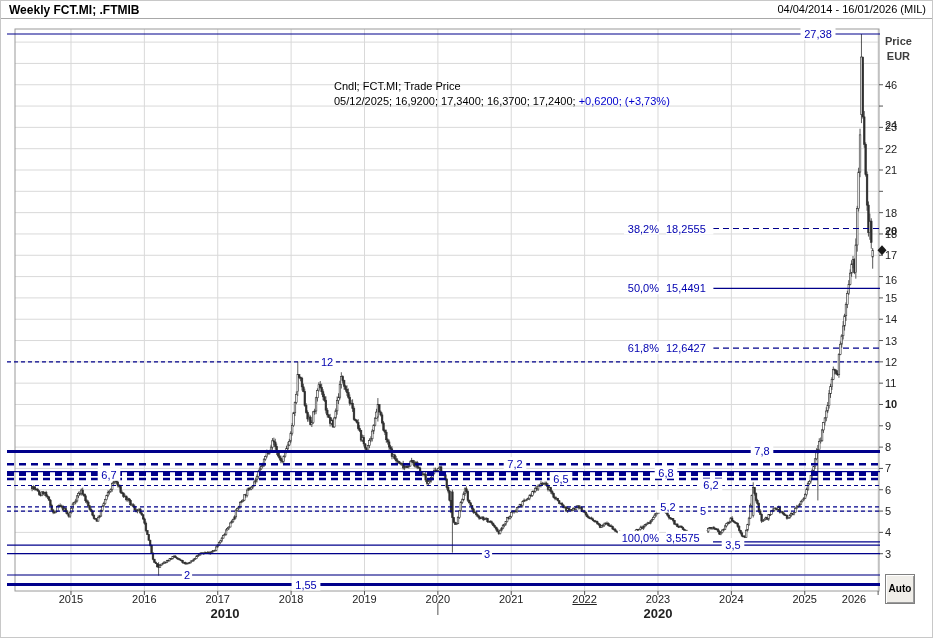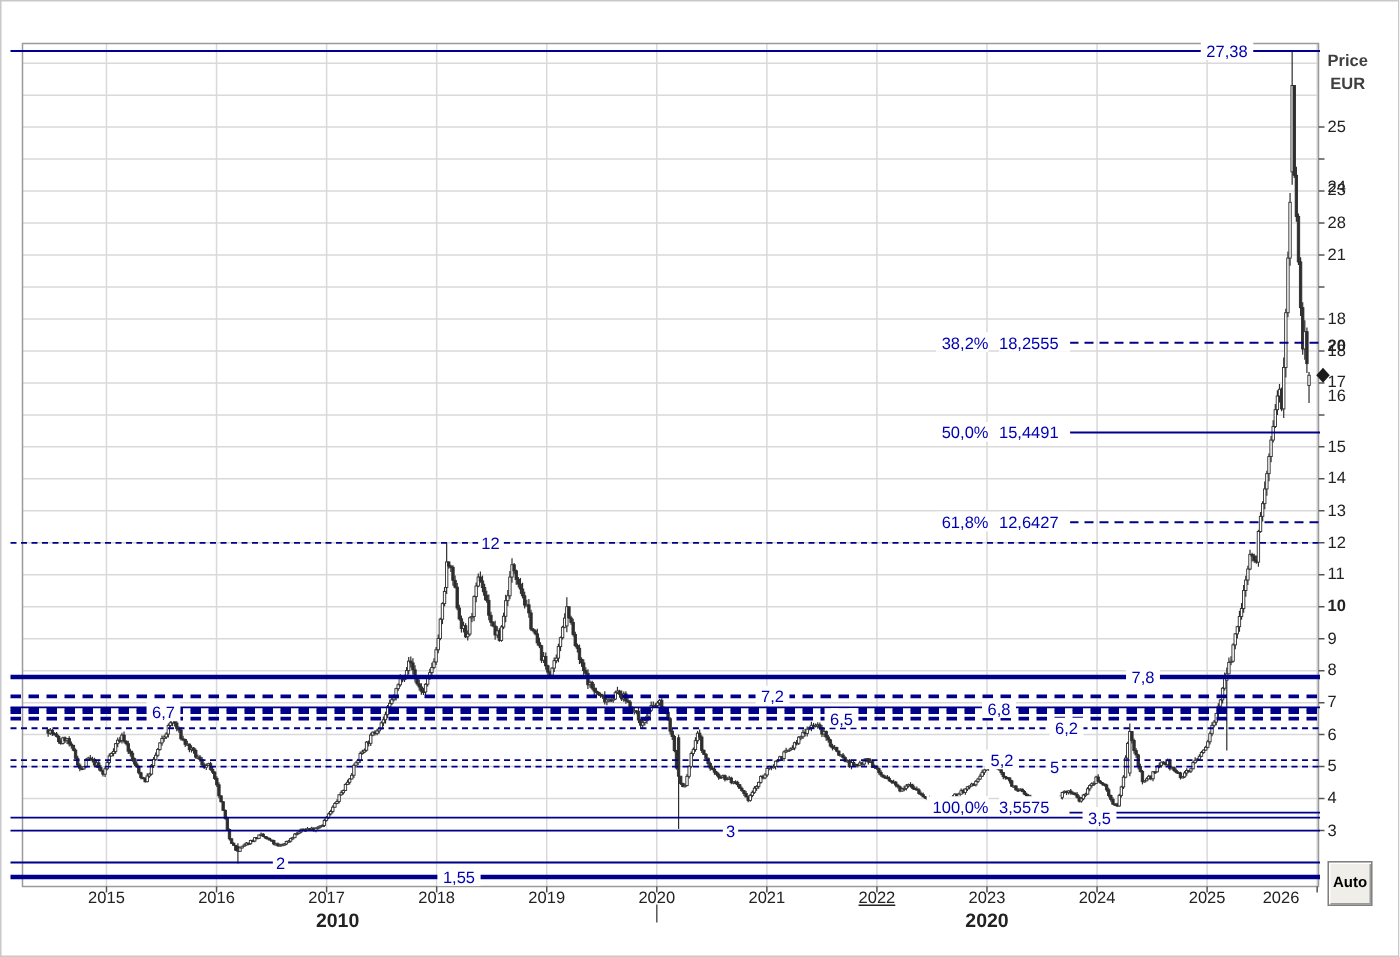--- a/index.html
+++ b/index.html
@@ -17,20 +17,24 @@
   .xlab{position:absolute;font-size:11px;color:#222;top:592px;transform:translateX(-50%);}
   .decadelab{position:absolute;font-size:13px;font-weight:bold;color:#222;top:605px;transform:translateX(-50%);}
   #auto-btn{position:absolute;left:884px;top:573px;width:30px;height:30px;font-family:"Liberation Sans",sans-serif;
     font-size:10px;font-weight:bold;color:#000;background:#f0eee9;border:1px solid #808080;
     box-shadow:inset 1px 1px 0 #fff, inset -1px -1px 0 #9a9a9a;padding:0;line-height:12px;}
 </style>
 </head>
 <body>
 
 <div id="app">
+  <div id="header">
+    <span id="title">Weekly FCT.MI; .FTMIB</span>
+    <span id="daterange">04/04/2014 - 16/01/2026 (MIL)</span>
+  </div>
 
   <svg id="chart-svg" width="933" height="638">
       <line x1="14" x2="878" y1="574.0128958846957" y2="574.0128958846957" stroke="#d9d9d9" stroke-width="1"></line>
       <line x1="14" x2="878" y1="552.6967570642898" y2="552.6967570642898" stroke="#d9d9d9" stroke-width="1"></line>
       <line x1="14" x2="878" y1="531.3806182438839" y2="531.3806182438839" stroke="#d9d9d9" stroke-width="1"></line>
       <line x1="14" x2="878" y1="510.06447942347813" y2="510.06447942347813" stroke="#d9d9d9" stroke-width="1"></line>
       <line x1="14" x2="878" y1="488.7483406030723" y2="488.7483406030723" stroke="#d9d9d9" stroke-width="1"></line>
       <line x1="14" x2="878" y1="467.4322017826664" y2="467.4322017826664" stroke="#d9d9d9" stroke-width="1"></line>
       <line x1="14" x2="878" y1="446.11606296226057" y2="446.11606296226057" stroke="#d9d9d9" stroke-width="1"></line>
       <line x1="14" x2="878" y1="424.7999241418547" y2="424.7999241418547" stroke="#d9d9d9" stroke-width="1"></line>
@@ -1358,37 +1362,41 @@
       <text x="658" y="351.1516252607624" text-anchor="end" font-family="&quot;Liberation Sans&quot;,sans-serif" font-size="11px" fill="#0000b0">61,8%</text>
       <rect x="665" y="340.1516252607624" width="47.4" height="13" fill="#fff"></rect>
       <text x="665" y="351.1516252607624" text-anchor="start" font-family="&quot;Liberation Sans&quot;,sans-serif" font-size="11px" fill="#0000b0">12,6427</text>
       <rect x="616.8" y="529.8130096719135" width="41.2" height="13" fill="#fff"></rect>
       <text x="658" y="540.8130096719135" text-anchor="end" font-family="&quot;Liberation Sans&quot;,sans-serif" font-size="11px" fill="#0000b0">100,0%</text>
       <rect x="665" y="529.8130096719135" width="41.2" height="13" fill="#fff"></rect>
       <text x="665" y="540.8130096719135" text-anchor="start" font-family="&quot;Liberation Sans&quot;,sans-serif" font-size="11px" fill="#0000b0">3,5575</text>
       <polygon points="881,244.15494026171064 885.5,249.15494026171064 881,254.15494026171064 876.5,249.15494026171064" fill="#1a1a1a"></polygon>
     </svg>
 
+  <div id="legend">
+    <div>Cndl; FCT.MI; Trade Price</div>
+    <div><span>05/12/2025; 16,9200; 17,3400; 16,3700; 17,2400; </span><span class="legend-blue">+0,6200; (+3,73%)</span></div>
+  </div>
 
   <div id="price-cur">
     <div>Price</div>
     <div>EUR</div>
   </div>
 
   <div id="ylabels">
-      <span class="ylab" style="top: 77.7417px;">25</span>
+      <span class="ylab" style="top: 77.7417px;">46</span>
       <span class="ylab" style="top: 99.0578px; margin-top: 19px;">24</span>
       <span class="ylab" style="top: 120.374px;">23</span>
-      <span class="ylab" style="top: 141.69px;">28</span>
+      <span class="ylab" style="top: 141.69px;">22</span>
       <span class="ylab" style="top: 163.006px;">21</span>
       <span class="ylab bold" style="top: 184.322px; margin-top: 40px;">20</span>
       <span class="ylab" style="top: 205.639px;">18</span>
       <span class="ylab" style="top: 226.955px;">18</span>
       <span class="ylab" style="top: 248.271px;">17</span>
-      <span class="ylab" style="top: 257px; text-align: center;">16</span>
+      <span class="ylab" style="top: 273px; text-align: center;">16</span>
       <span class="ylab" style="top: 290.903px;">15</span>
       <span class="ylab" style="top: 312.219px;">14</span>
       <span class="ylab" style="top: 333.535px;">13</span>
       <span class="ylab" style="top: 354.852px;">12</span>
       <span class="ylab" style="top: 376.168px;">11</span>
       <span class="ylab bold" style="top: 397.484px;">10</span>
       <span class="ylab" style="top: 418.8px;">9</span>
       <span class="ylab" style="top: 440.116px;">8</span>
       <span class="ylab" style="top: 461.432px;">7</span>
       <span class="ylab" style="top: 482.748px;">6</span>

